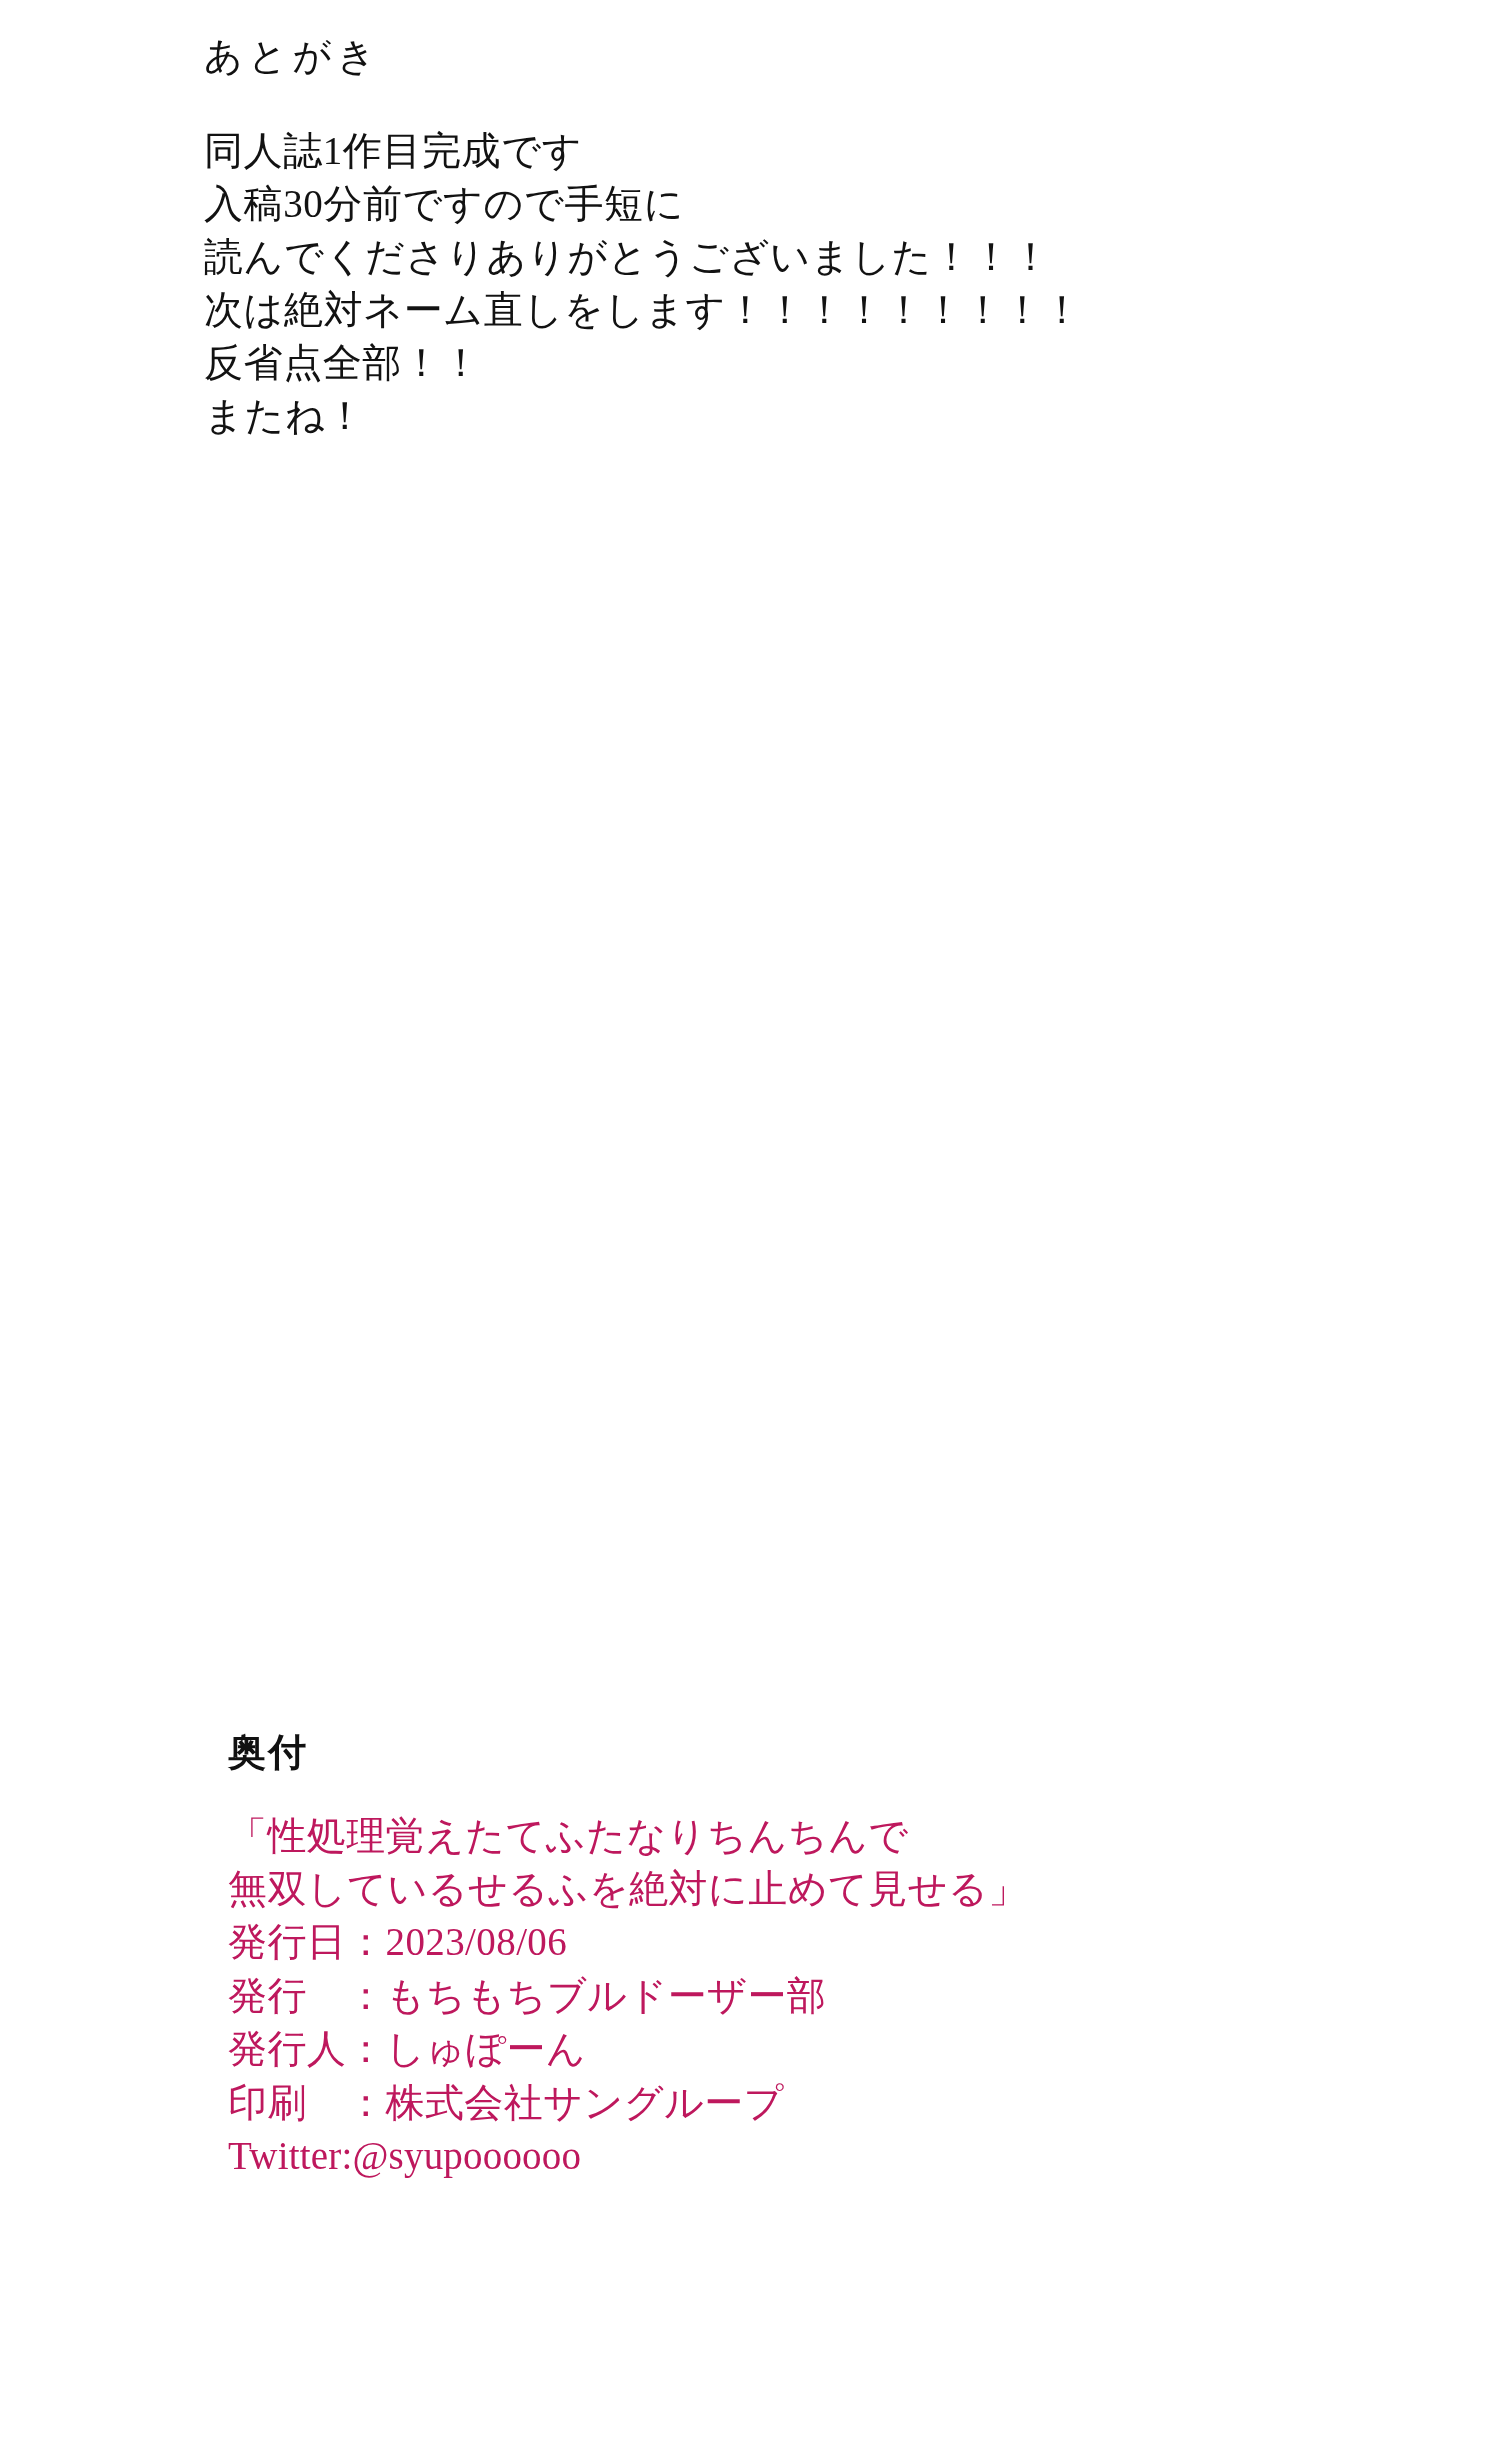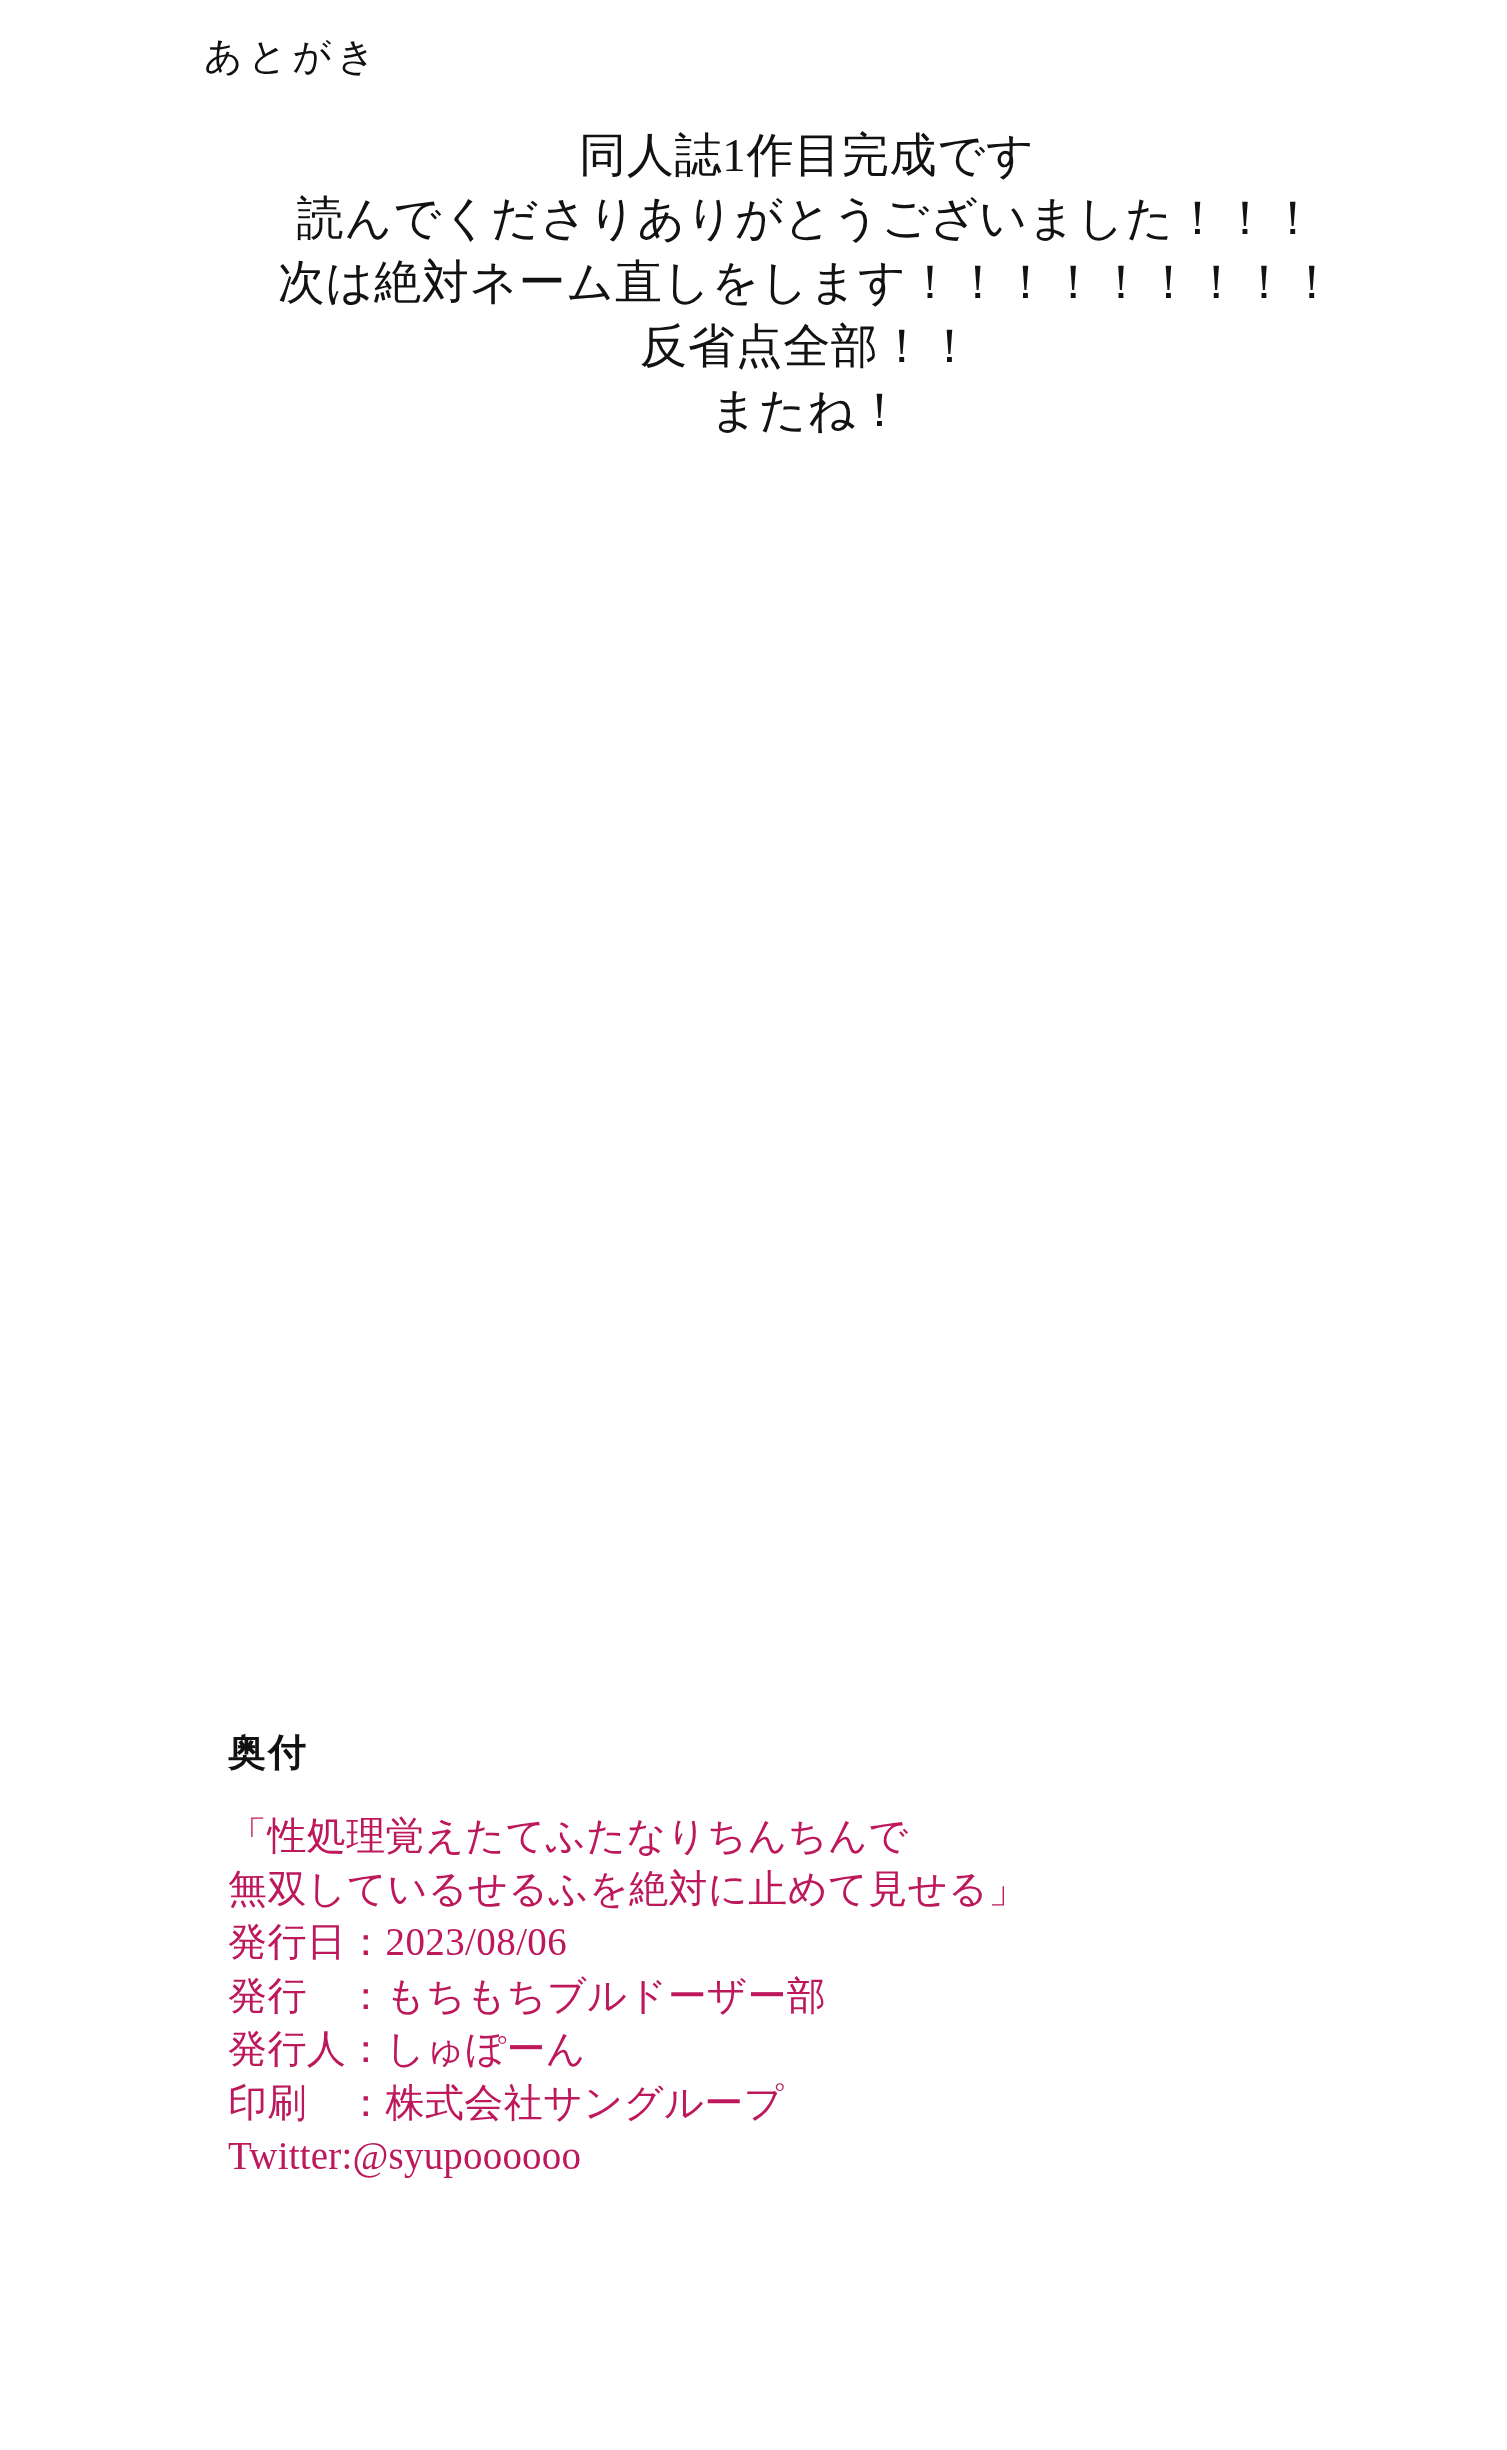--- a/index.html
+++ b/index.html
@@ -34,25 +34,24 @@
   .afterword-heading {
     font-size: 38px;
     line-height: 1.25;
     letter-spacing: 0.14em;
     font-weight: 400;
     margin: 0 0 43px 0;
     color: #111111;
   }
 
   .afterword-body {
-    font-size: 47px;
+    font-size: 39px;
     line-height: 1.36;
     letter-spacing: 0.015em;
     color: #121212;
-    text-align: center;
   }
   .afterword-body .line {
     display: block;
     white-space: pre;
   }
 
   
   .colophon {
     position: absolute;
     left: 204px;
@@ -87,20 +86,21 @@
 </head>
 <body>
 
 <div class="page">
 
   <section class="afterword">
     <h1 class="afterword-heading">あとがき</h1>
 
     <div class="afterword-body">
       <span class="line">同人誌1作目完成です</span>
+      <span class="line">入稿30分前ですので手短に</span>
       <span class="line">読んでくださりありがとうございました！！！</span>
       <span class="line">次は絶対ネーム直しをします！！！！！！！！！</span>
       <span class="line">反省点全部！！</span>
       <span class="line">またね！</span>
     </div>
   </section>
 
   <section class="colophon">
     <h2 class="colophon-heading">奥付</h2>
 

